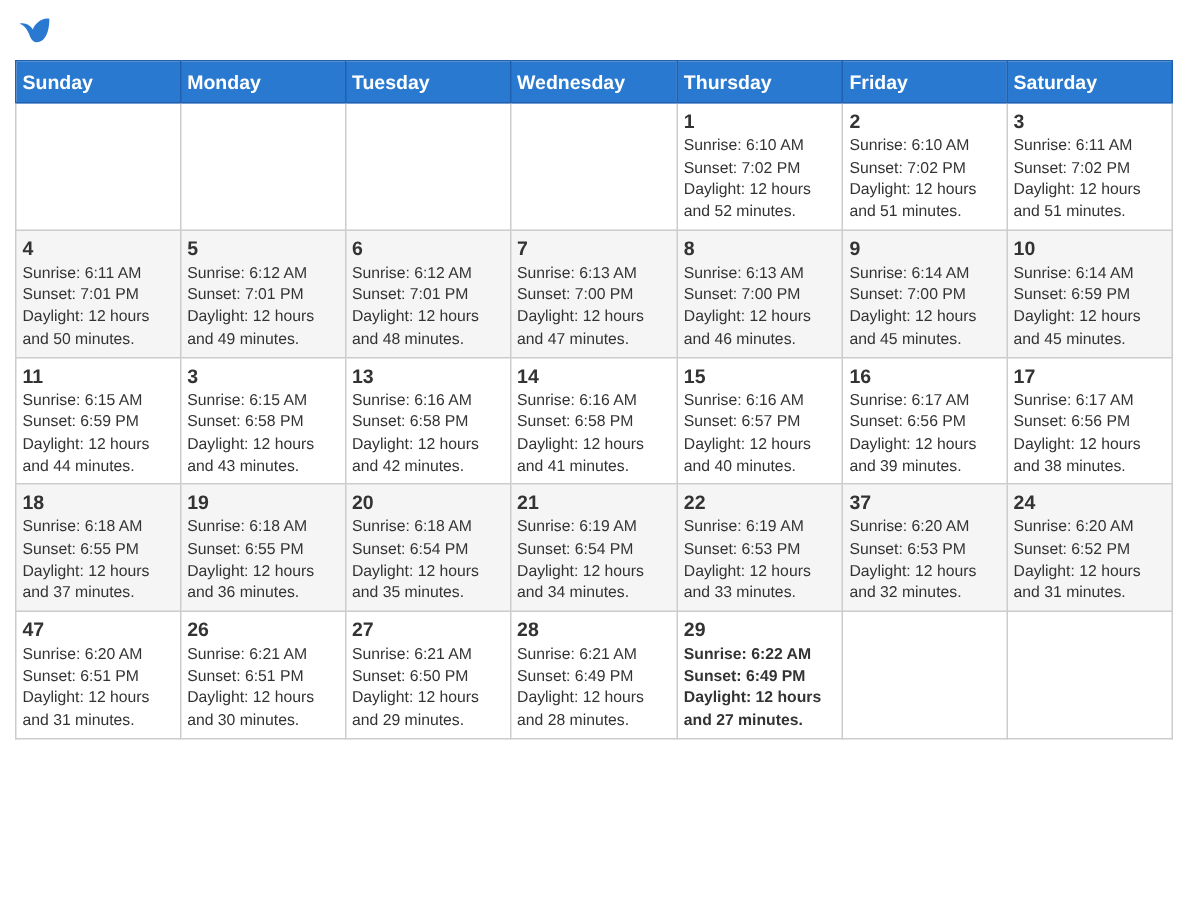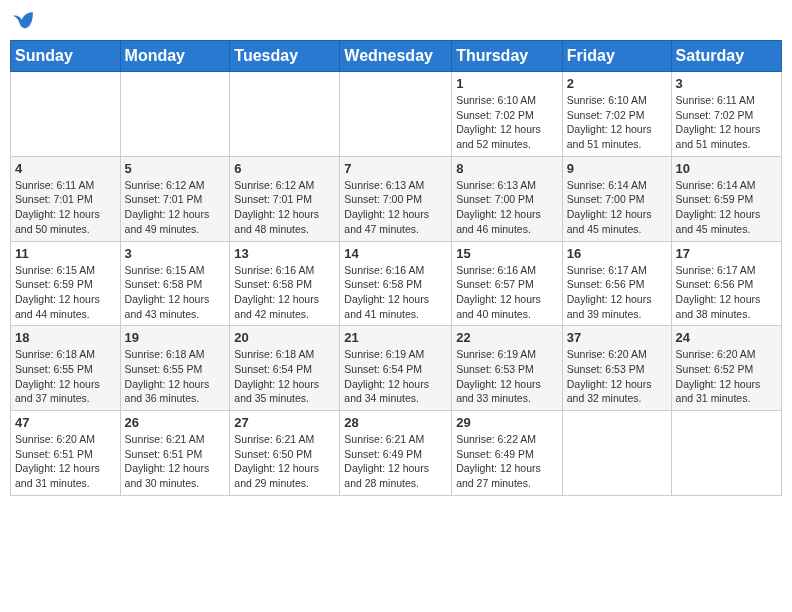--- a/index.html
+++ b/index.html
@@ -50,21 +50,21 @@
       margin-top: 2px;
     }
     .calendar {
       width: 100%;
       border-collapse: collapse;
       border: 1px solid #ccc;
     }
     .calendar th {
       background: #2979d0;
       color: #fff;
-      font-size: 16px;
+      font-size: 13px;
       font-weight: bold;
       padding: 6px 4px;
       text-align: left;
       border: 1px solid #2060b0;
       margin-top: 32px;
     }
     .calendar td {
       vertical-align: top;
       border: 1px solid #ccc;
       padding: 4px 4px;
@@ -329,21 +329,21 @@
         </td>
         <td>
           <span class="day-number">28</span>
           <div class="day-info" style="white-space: pre-line;">Sunrise: 6:21 AM
 Sunset: 6:49 PM
 Daylight: 12 hours
 and 28 minutes.</div>
         </td>
         <td>
           <span class="day-number">29</span>
-          <div class="day-info" style="white-space: pre-line;">Sunrise: 6:22 AM
+          <div class="day-info" style="white-space: pre-line; font-weight: bold;">Sunrise: 6:22 AM
 Sunset: 6:49 PM
 Daylight: 12 hours
 and 27 minutes.</div>
         </td>
         <td class="empty-cell"></td>
         <td class="empty-cell"></td>
       </tr>
     </tbody>
 </table>
 

